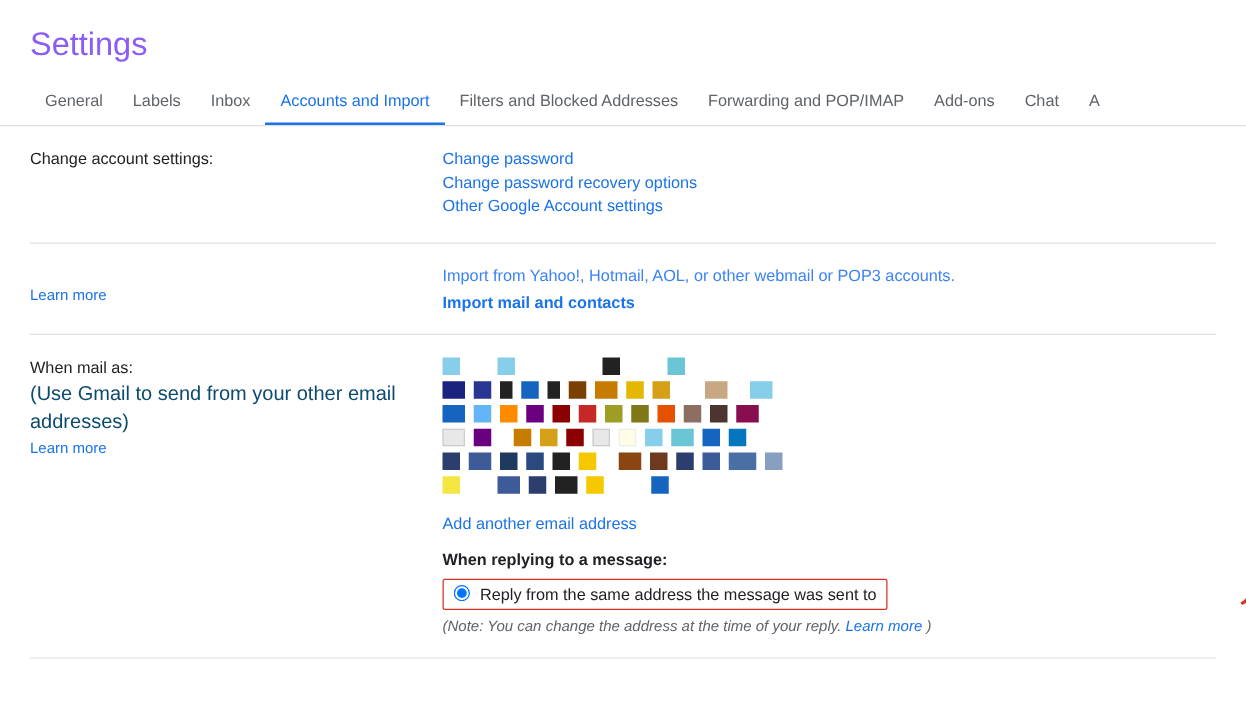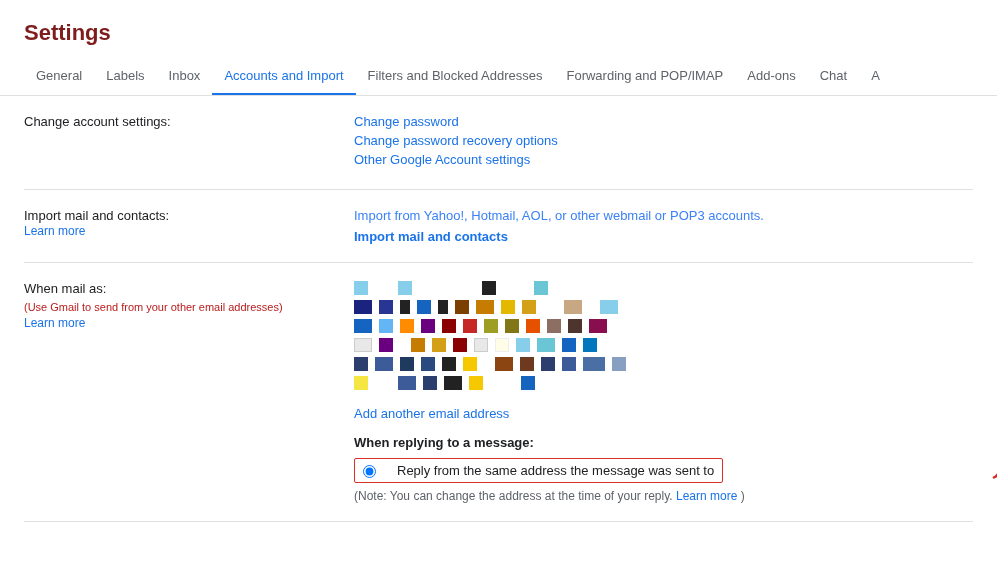--- a/index.html
+++ b/index.html
@@ -6,23 +6,23 @@
     body {
       font-family: Arial, sans-serif;
       font-size: 13px;
       color: #202124;
       background: #fff;
       width: 997px;
       overflow-x: hidden;
     }
 
     .page-title {
-      font-size: 22px;
-      font-weight: bold;
-      color: #7f1d1d;
+      font-size: 26px;
+      font-weight: normal;
+      color: #8b5cf6;
       padding: 20px 24px 12px 24px;
     }
 
     .tabs-bar {
       display: flex;
       border-bottom: 1px solid #e0e0e0;
       padding: 0 24px;
       overflow: hidden;
       text-align: center;
     }
@@ -62,22 +62,22 @@
       padding-right: 20px;
     }
 
     .settings-label {
       font-weight: normal;
       font-size: 13px;
       color: #202124;
     }
 
     .settings-sublabel {
-      font-size: 11px;
-      color: #b91c1c;
+      font-size: 16px;
+      color: #0c4a6e;
       margin-top: 4px;
       line-height: 1.4;
     }
 
     .learn-more-link {
       color: #1a73e8;
       text-decoration: none;
       font-size: 12px;
     }
 
@@ -156,40 +156,40 @@
     .radio-option input[type="radio"] {
       margin-right: 8px;
       cursor: pointer;
     }
 
     .radio-box-highlight {
       border: 1.5px solid #d93025;
       border-radius: 2px;
       padding: 4px 8px;
       display: flex;
-      align-items: flex-end;
-      gap: 13px;
+      align-items: flex-start;
     }
 
     .arrow-container {
       position: relative;
     }
 
     .red-arrow {
       position: absolute;
       right: -60px;
       top: -30px;
       width: 70px;
       height: 60px;
     }
 
     .note-text {
       font-size: 12px;
       color: #5f6368;
       margin-top: 6px;
+      font-style: italic;
     }
 
     .note-link {
       color: #1a73e8;
       text-decoration: none;
     }
 
     .disabled-text {
       color: #9aa0a6;
     }
@@ -219,21 +219,20 @@
     </div>
     <div class="settings-value-col">
       <a class="blue-link">Change password</a>
       <a class="blue-link">Change password recovery options</a>
       <a class="blue-link">Other Google Account settings</a>
     </div>
   </div>
 
   <div class="settings-row">
     <div class="settings-label-col">
-      <span class="settings-label">Import mail and contacts:</span>
       <br>
       <a class="learn-more-link">Learn more</a>
     </div>
     <div class="settings-value-col">
       <p class="import-text">Import from Yahoo!, Hotmail, AOL, or other webmail or POP3 accounts.</p>
       <a class="import-bold-link">Import mail and contacts</a>
     </div>
   </div>
 
   <div class="settings-row">

